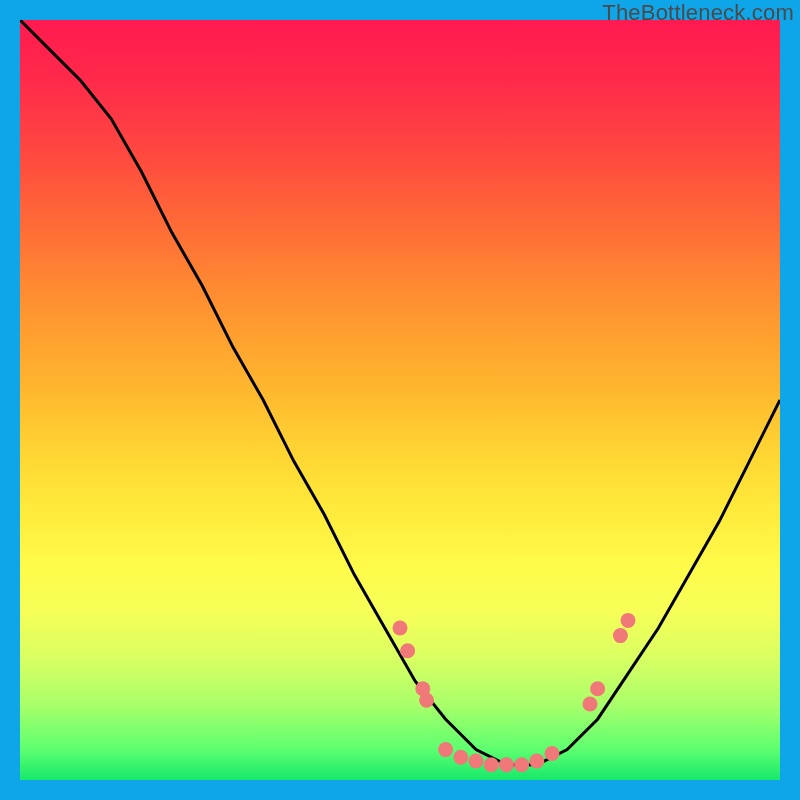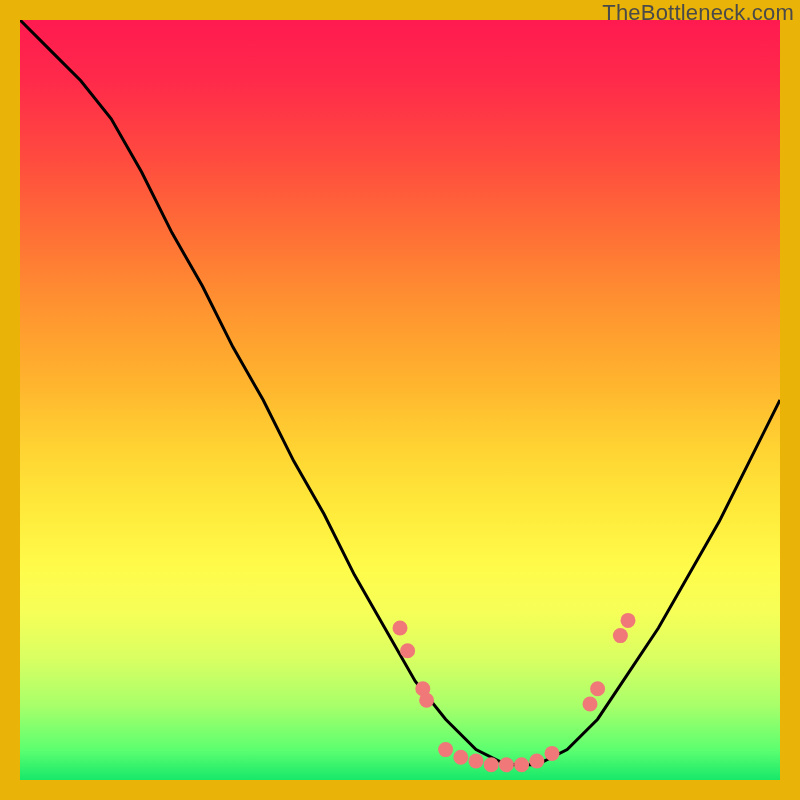--- a/index.html
+++ b/index.html
@@ -10,21 +10,21 @@
     background: #000;
     overflow: hidden;
     font-family: Arial, Helvetica, sans-serif;
   }
   .frame {
     position: absolute;
     left: 0;
     top: 0;
     width: 800px;
     height: 800px;
-    background: #eab308;
+    background: #0ea5e9;
   }
   .plot {
     position: absolute;
     left: 20px;
     top: 20px;
     width: 760px;
     height: 760px;
     background: linear-gradient(
       to bottom,
       #ff1a50 0%,

